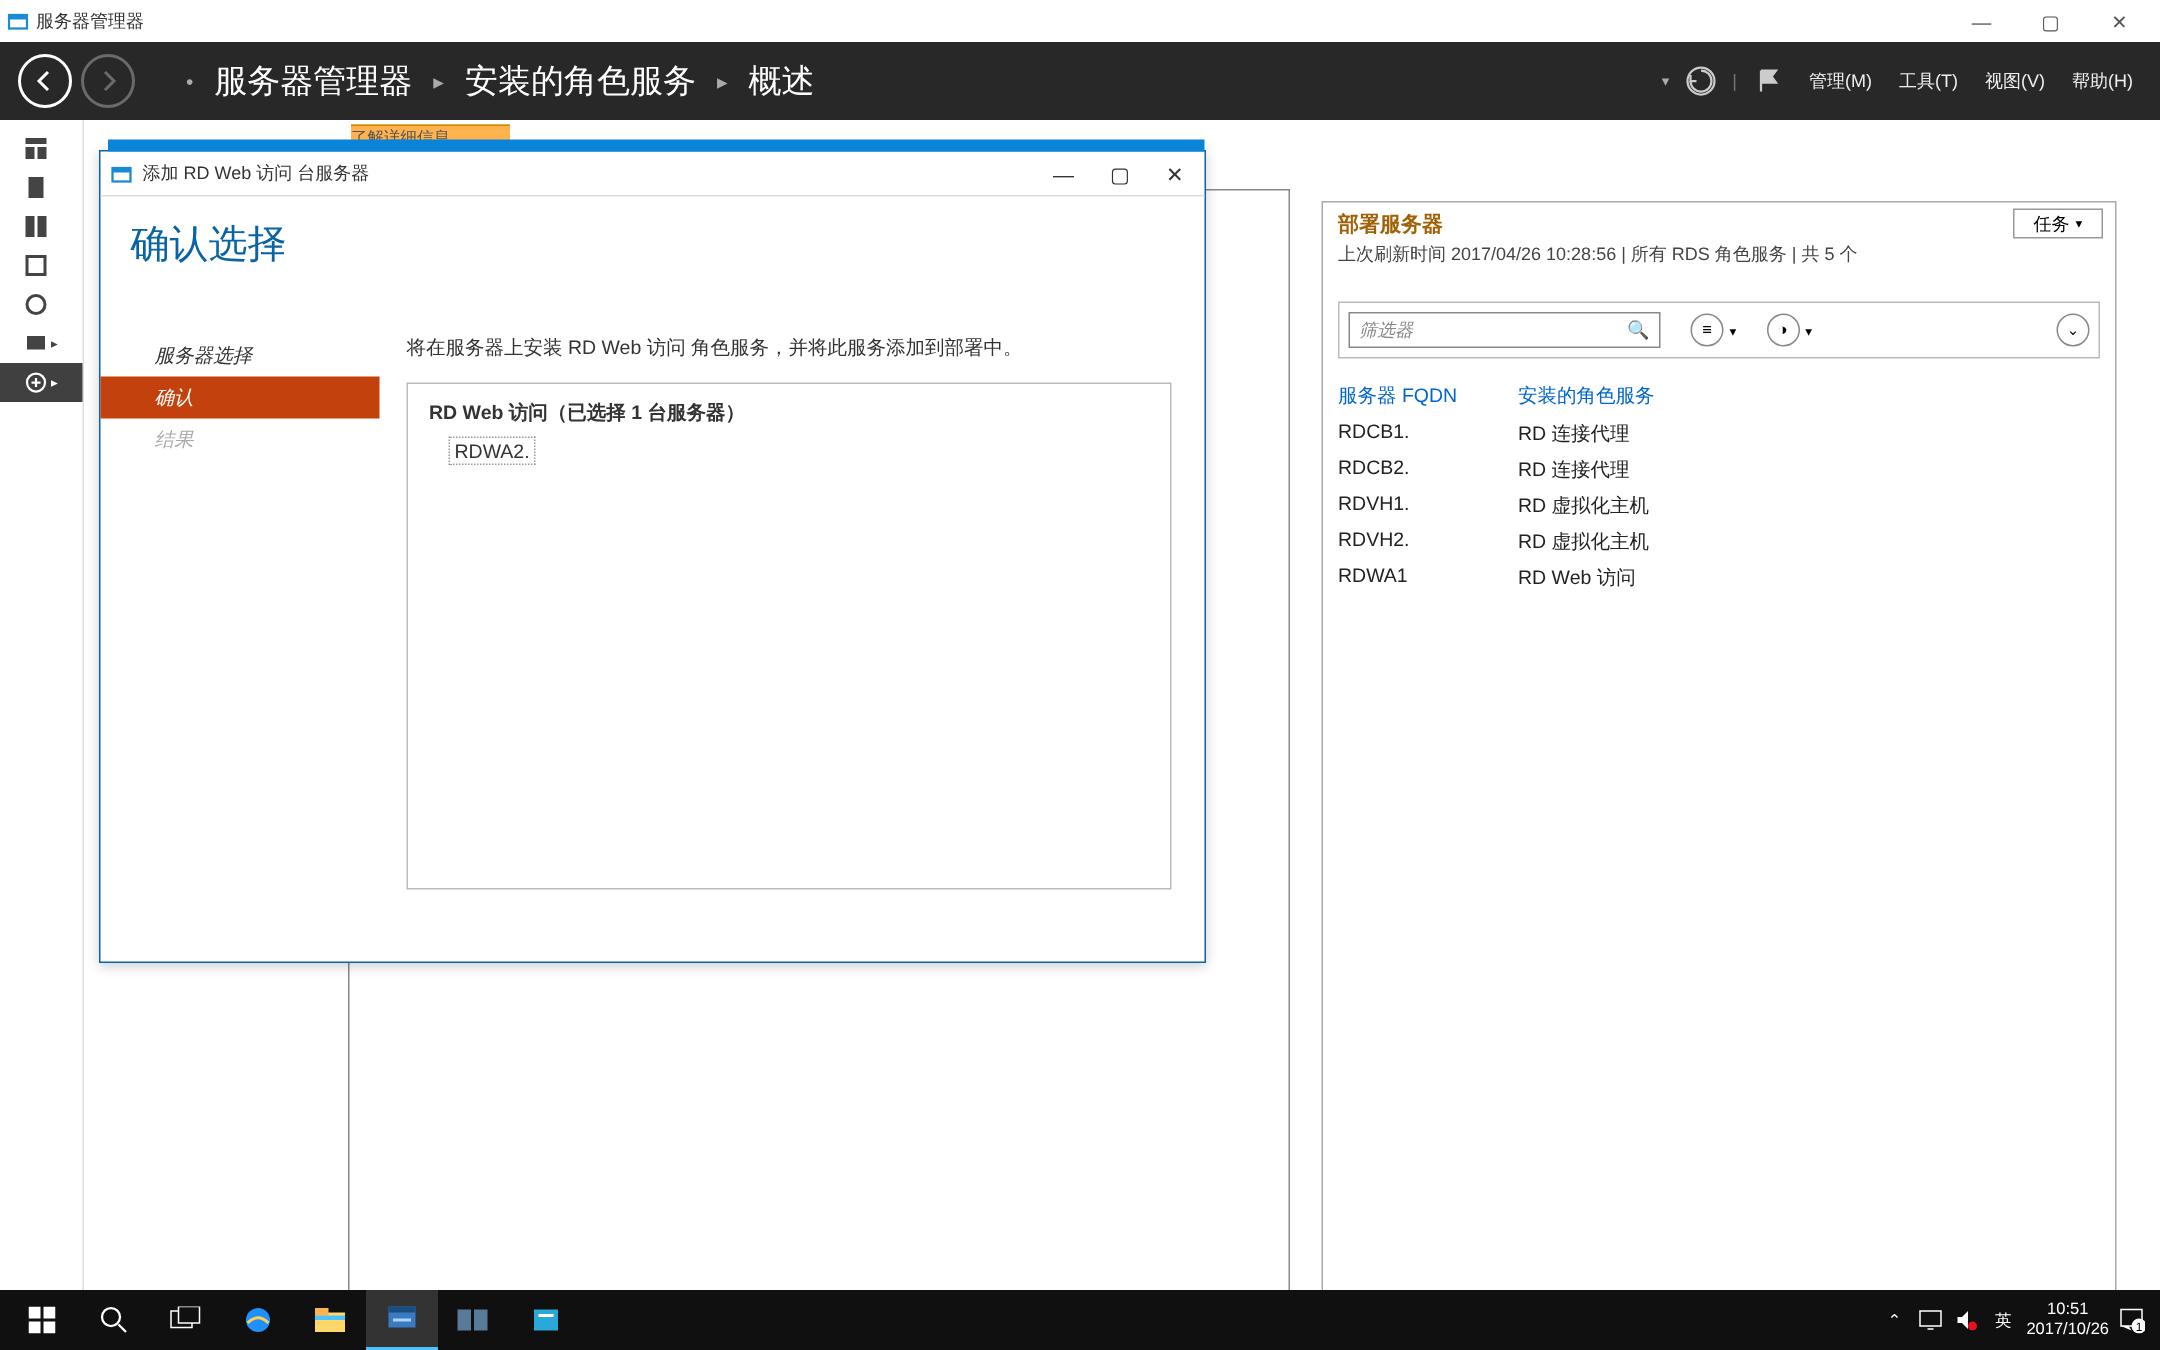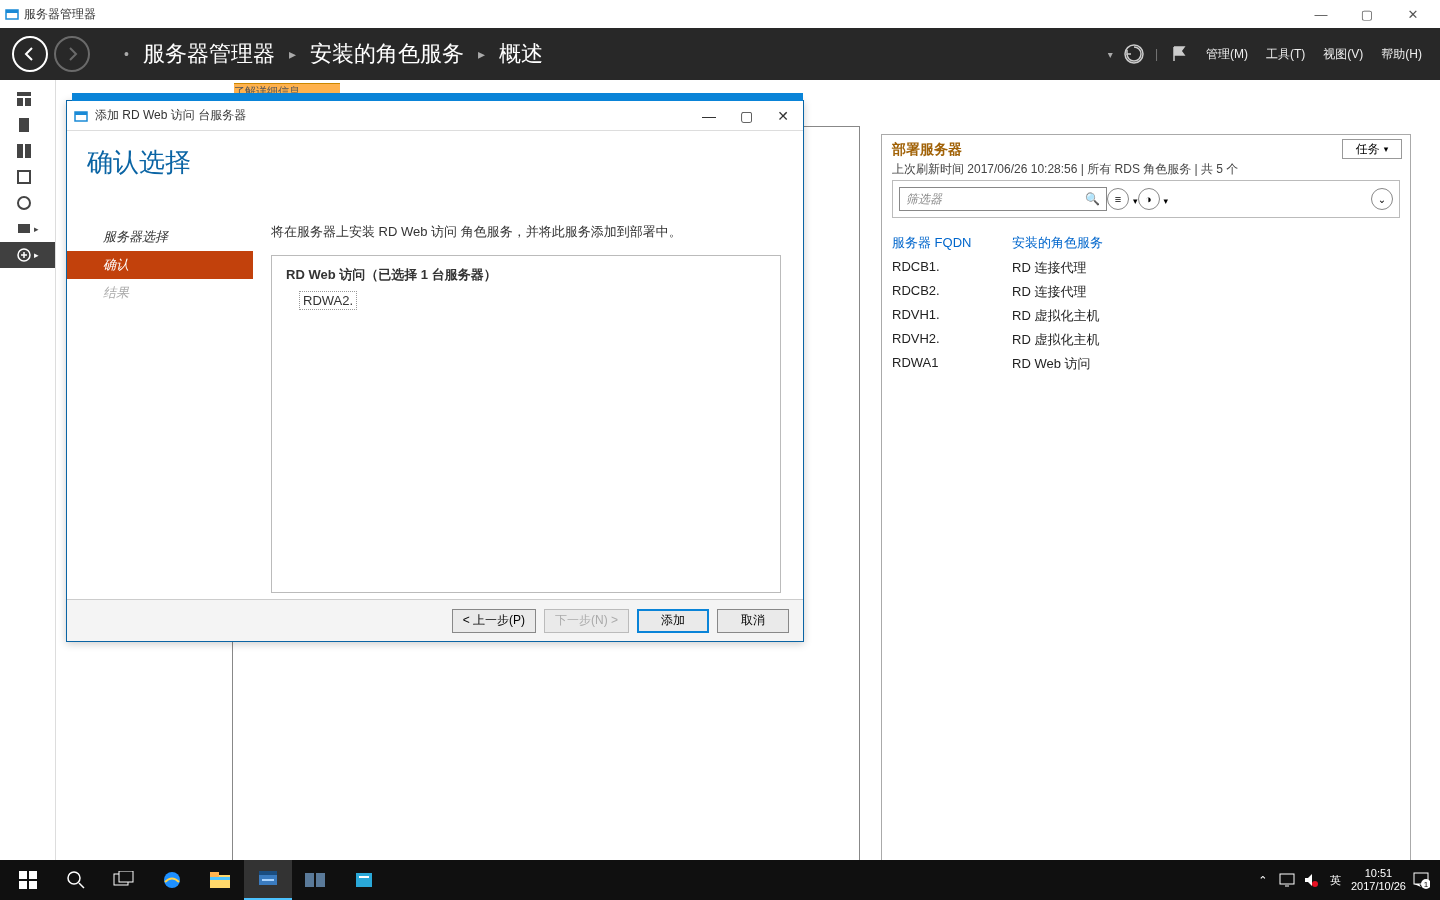--- a/index.html
+++ b/index.html
@@ -31,21 +31,21 @@
 
 
 .bigpanel { position:absolute; left:176px; top:46px; width:628px; height:758px; border:1px solid #888; background:#fff;}
 
 
 .rightpanel { position:absolute; left:825px; top:54px; width:530px; height:750px; border:1px solid #aaa; background:#fff; padding:6px 10px 10px 10px;}
 .rp-title { font-size:14px; font-weight:bold; color:#a16207; }
 .rp-sub { font-size:12px; color:#444; margin-top:2px;}
 .rp-tasks { position:absolute; right:8px; top:4px; width:60px; height:20px; border:1px solid #999; font-size:12px; display:flex; align-items:center; justify-content:center; gap:4px; background:#fff;}
 .rp-tasks::after{content:"▾"; font-size:9px;}
-.rp-filterrow { margin-top:2px; display:flex; align-items:center; gap:0; border:1px solid #bbb; padding:6px; }
+.rp-filterrow { margin-top:23px; display:flex; align-items:center; gap:20px; border:1px solid #bbb; padding:6px; }
 .rp-search { flex:0 0 208px; border:1px solid #888; height:24px; display:flex; align-items:center; padding:0 6px; font-size:12px; color:#888; font-style:italic; position:relative;}
 .rp-search .sicon{ position:absolute; right:6px; font-style:normal; color:#333;}
 .rp-iconbtn { width:22px; height:22px; border:1px solid #888; border-radius:50%; display:flex; align-items:center; justify-content:center; font-size:11px;}
 .rp-iconbtn + .caret::after{content:"▾"; font-size:9px; margin-left:2px;}
 .rp-expand { margin-left:auto; width:22px; height:22px; border:1px solid #888; border-radius:50%; display:flex; align-items:center; justify-content:center; font-size:10px;}
 .rp-table { margin-top:12px; }
 .rp-th { display:flex; color:#0066cc; font-size:13px; padding:4px 0; }
 .rp-th div:first-child{ width:120px;}
 .rp-row { display:flex; font-size:13px; color:#222; padding:3px 0;}
 .rp-row div:first-child{ width:120px;}
@@ -185,21 +185,21 @@
         <span style="font-size:9px;margin-left:2px;color:#fff;">▸</span>
       </div>
   </div>
 
   <div class="contentarea">
     <div class="notice">了解详细信息</div>
     <div class="bigpanel"></div>
 
     <div class="rightpanel">
       <div class="rp-title">部署服务器</div>
-      <div class="rp-sub">上次刷新时间 2017/06/26 10:28:56 | 所有 RDS 角色服务 | 共 5 个</div>
+      <div class="rp-sub">上次刷新时间 2017/04/26 10:28:56 | 所有 RDS 角色服务 | 共 5 个</div>
       <div class="rp-tasks">任务</div>
       <div class="rp-filterrow">
         <div class="rp-search">
           <span>筛选器</span>
           <span class="sicon">🔍</span>
         </div>
         <div style="display:flex;align-items:center;gap:2px;">
           <div class="rp-iconbtn">≡</div>
             <span class="caret"></span>
         </div>
@@ -263,26 +263,20 @@
         <div class="dlg-main">
           <div class="dlg-desc">将在服务器上安装 RD Web 访问 角色服务，并将此服务添加到部署中。</div>
           <div class="dlg-listbox">
             <div class="dlg-listhead">RD Web 访问（已选择 1 台服务器）</div>
             <div style="padding-left:14px;">
               <span class="dlg-listitem">RDWA2.</span>
             </div>
           </div>
         </div>
       </div>
-      <div class="dlg-footer">
-        <div class="dlg-btn">&lt; 上一步(P)</div>
-        <div class="dlg-btn disabled">下一步(N) &gt;</div>
-        <div class="dlg-btn primary">添加</div>
-        <div class="dlg-btn">取消</div>
-      </div>
     </div>
   </div>
 </div>
 
 <div class="taskbar">
   <div class="tb-item">
     <svg width="18" height="18">
         <rect x="0" y="0" width="8" height="8" fill="#fff"></rect>
         <rect x="10" y="0" width="8" height="8" fill="#fff"></rect>
         <rect x="0" y="10" width="8" height="8" fill="#fff"></rect>

